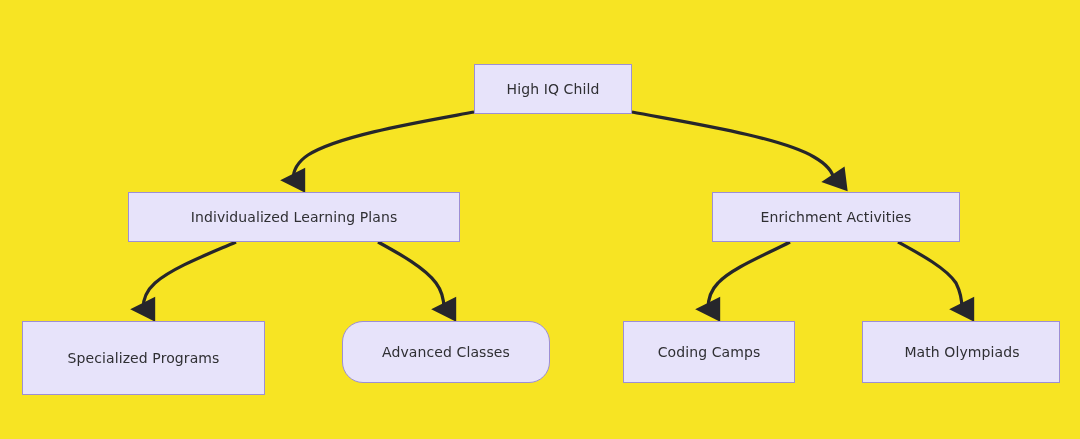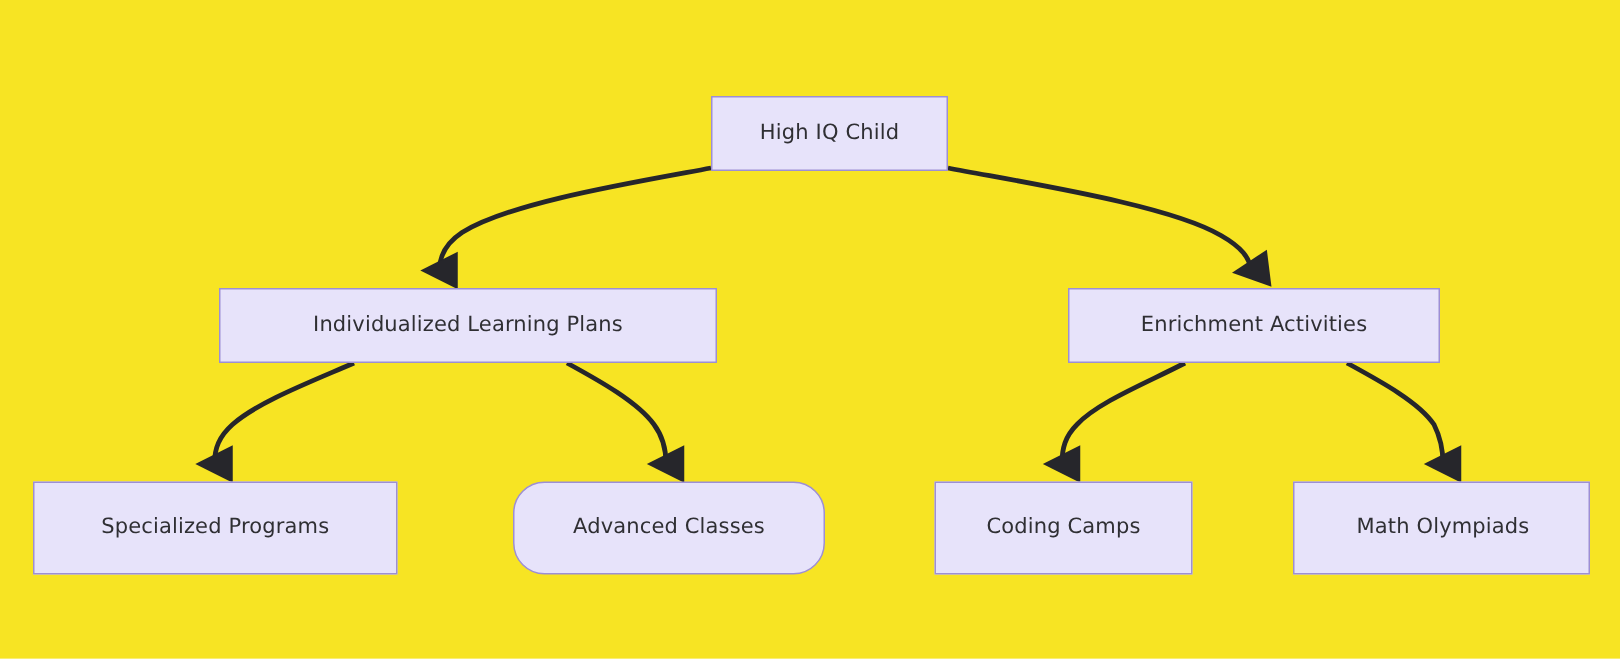--- a/index.html
+++ b/index.html
@@ -42,23 +42,23 @@
     letter-spacing: 0.1px;
     line-height: 1;
     white-space: nowrap;
     padding: 0 14px;
   }
   .node-label {
     display: block;
     transform: translateY(-0.5px);
   }
   #node-root        { left: 474px; top: 64px;  width: 158px; height: 50px; }
-  #node-plans       { left: 128px; top: 192px; width: 332px; height: 50px; margin-left: 18px; }
+  #node-plans       { left: 128px; top: 192px; width: 332px; height: 50px; }
   #node-enrichment  { left: 712px; top: 192px; width: 248px; height: 50px; }
-  #node-specialized { left: 22px;  top: 321px; width: 243px; height: 62px; }
+  #node-specialized { left: 22px;  top: 321px; width: 243px; height: 74px; }
   #node-advanced    { left: 342px; top: 321px; width: 208px; height: 62px; border-radius: 21px; }
   #node-coding      { left: 623px; top: 321px; width: 172px; height: 62px; justify-content: center; }
   #node-math        { left: 862px; top: 321px; width: 198px; height: 62px; padding-left: 16px; }
 </style>
 </head>
 <body>
 
 <div id="diagram-canvas">
 
   <svg id="edge-layer" viewBox="0 0 1080 439">

